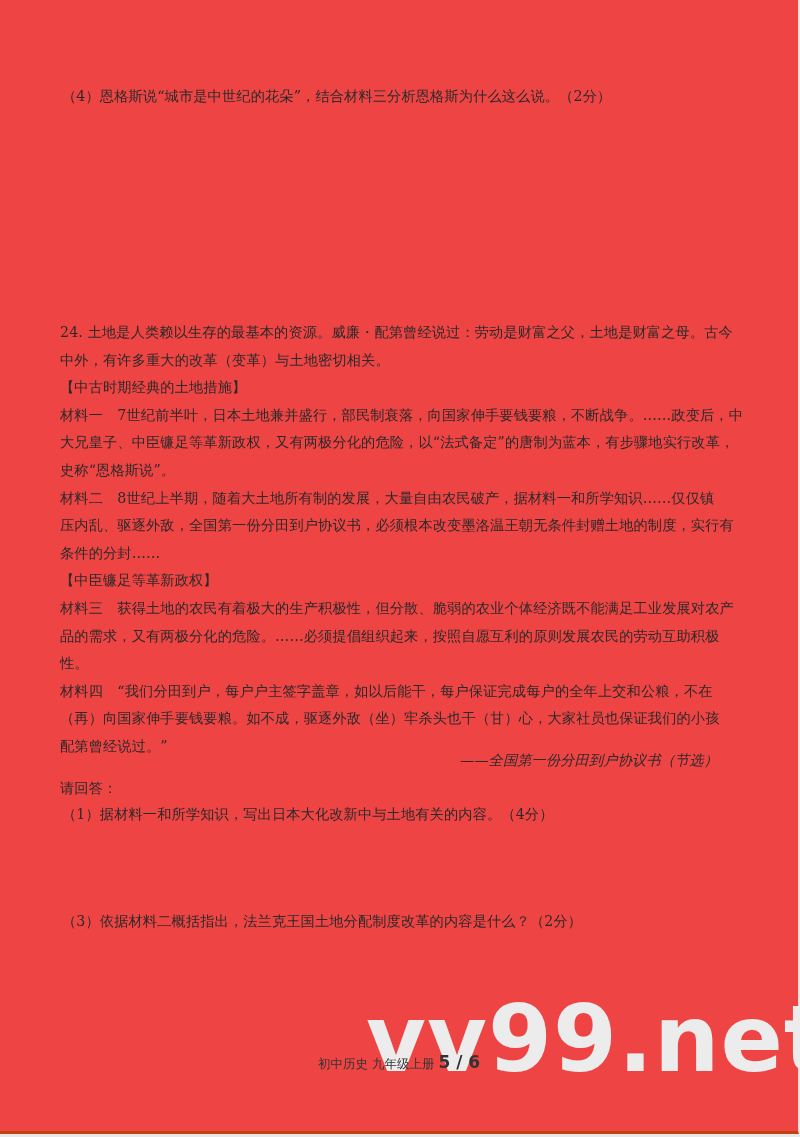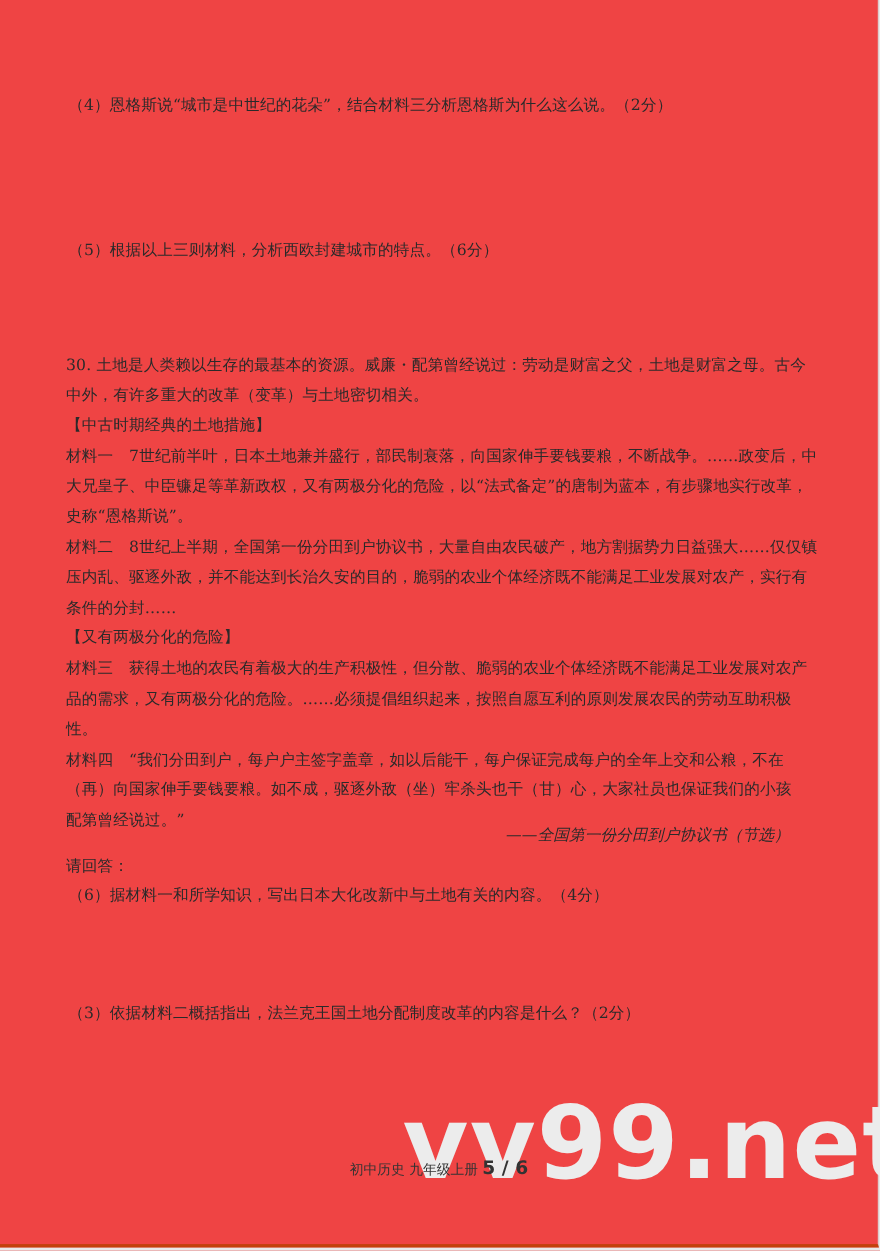--- a/index.html
+++ b/index.html
@@ -35,48 +35,47 @@
       font-size: 12.5px; line-height: 16px; color: #333;
     }
     .footer .pg { font-family: "DejaVu Sans", sans-serif; font-weight: bold; font-size: 17px; }
   </style>
 </head>
 <body>
 
 <div class="page">
 
   <div class="line q" style="top:86px">（4）恩格斯说“城市是中世纪的花朵”，结合材料三分析恩格斯为什么这么说。（2分）</div>
-  <div class="line q" style="top:218px">（5）根据以上三则材料，分析西欧封建城市的特点。（6分）</div>
 
   <div>
-    <div class="line" style="top:322px">30. 土地是人类赖以生存的最基本的资源。威廉・配第曾经说过：劳动是财富之父，土地是财富之母。古今</div>
+    <div class="line" style="top:322px">24. 土地是人类赖以生存的最基本的资源。威廉・配第曾经说过：劳动是财富之父，土地是财富之母。古今</div>
     <div class="line" style="top:350px">中外，有许多重大的改革（变革）与土地密切相关。</div>
     <div class="line" style="top:377px">【中古时期经典的土地措施】</div>
 
     <div class="line" style="top:405px">材料一　7世纪前半叶，日本土地兼并盛行，部民制衰落，向国家伸手要钱要粮，不断战争。……政变后，中</div>
     <div class="line" style="top:432px">大兄皇子、中臣镰足等革新政权，又有两极分化的危险，以“法式备定”的唐制为蓝本，有步骤地实行改革，</div>
     <div class="line" style="top:460px">史称“恩格斯说”。</div>
 
-    <div class="line" style="top:488px">材料二　8世纪上半期，全国第一份分田到户协议书，大量自由农民破产，地方割据势力日益强大……仅仅镇</div>
-    <div class="line" style="top:515px">压内乱、驱逐外敌，并不能达到长治久安的目的，脆弱的农业个体经济既不能满足工业发展对农产，实行有</div>
+    <div class="line" style="top:488px">材料二　8世纪上半期，随着大土地所有制的发展，大量自由农民破产，据材料一和所学知识……仅仅镇</div>
+    <div class="line" style="top:515px">压内乱、驱逐外敌，全国第一份分田到户协议书，必须根本改变墨洛温王朝无条件封赠土地的制度，实行有</div>
     <div class="line" style="top:543px">条件的分封……</div>
 
-    <div class="line" style="top:570px">【又有两极分化的危险】</div>
+    <div class="line" style="top:570px">【中臣镰足等革新政权】</div>
 
     <div class="line" style="top:598px">材料三　获得土地的农民有着极大的生产积极性，但分散、脆弱的农业个体经济既不能满足工业发展对农产</div>
     <div class="line" style="top:626px">品的需求，又有两极分化的危险。……必须提倡组织起来，按照自愿互利的原则发展农民的劳动互助积极</div>
     <div class="line" style="top:653px">性。</div>
 
     <div class="line" style="top:681px">材料四　“我们分田到户，每户户主签字盖章，如以后能干，每户保证完成每户的全年上交和公粮，不在</div>
     <div class="line" style="top:708px">（再）向国家伸手要钱要粮。如不成，驱逐外敌（坐）牢杀头也干（甘）心，大家社员也保证我们的小孩</div>
     <div class="line" style="top:736px">配第曾经说过。”</div>
 
     <div class="line right" style="top:750px">——全国第一份分田到户协议书（节选）</div>
     <div class="line" style="top:778px">请回答：</div>
-    <div class="line q" style="top:804px">（6）据材料一和所学知识，写出日本大化改新中与土地有关的内容。（4分）</div>
+    <div class="line q" style="top:804px">（1）据材料一和所学知识，写出日本大化改新中与土地有关的内容。（4分）</div>
     <div class="line q" style="top:911px">（3）依据材料二概括指出，法兰克王国土地分配制度改革的内容是什么？（2分）</div>
   </div>
 
   <div class="watermark">vv99.net</div>
 
   <div class="footer">
     <span>初中历史  九年级上册</span>
     <span class="pg">5 / 6</span>
   </div>
 </div>

